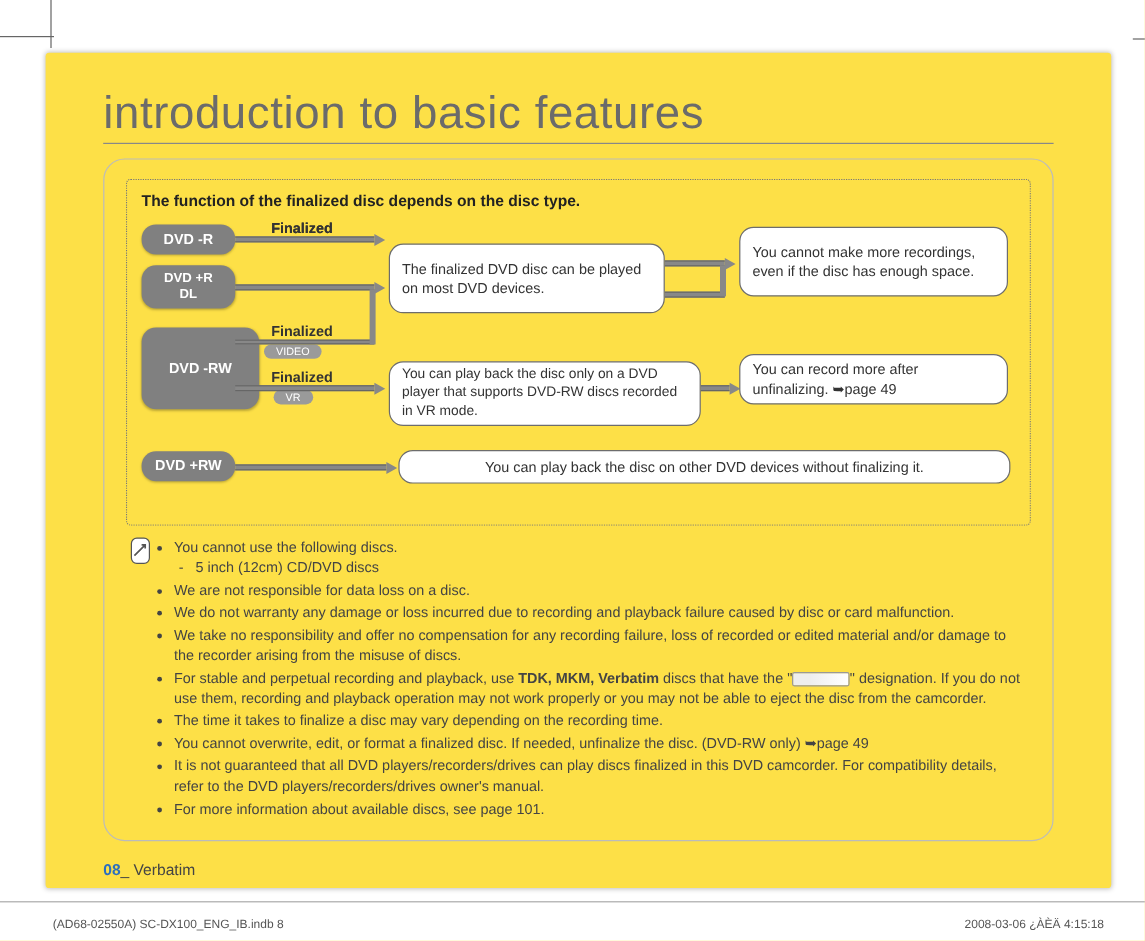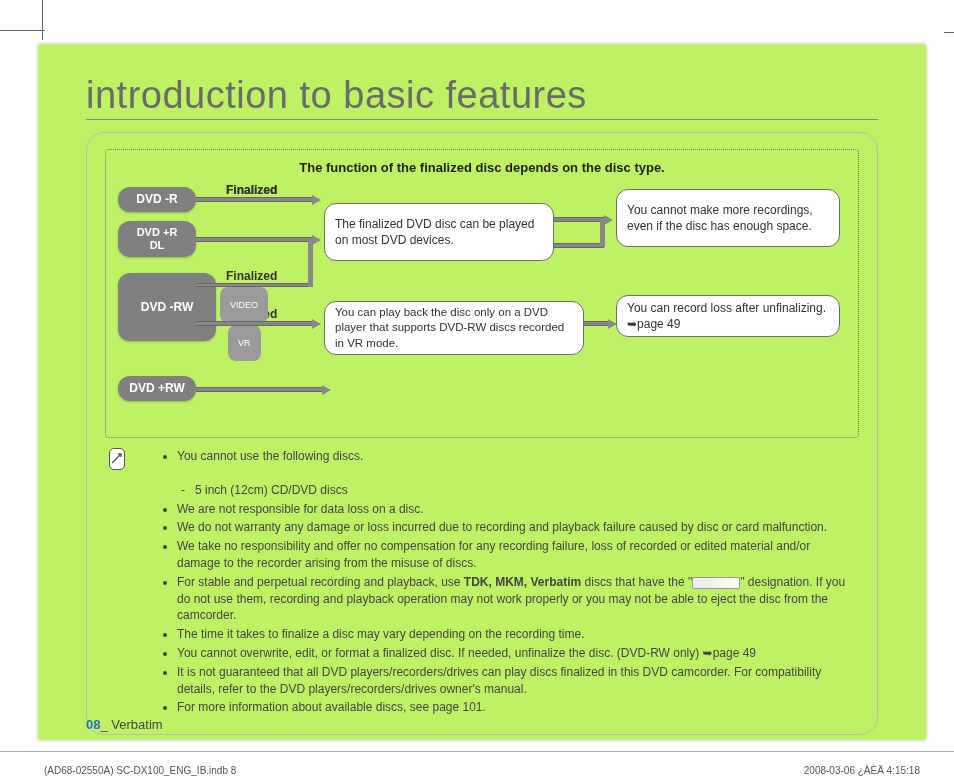--- a/index.html
+++ b/index.html
@@ -35,21 +35,21 @@
   .crop-lines .hb {
     position: absolute;
     bottom: 32px; left: 0; right: 0; height: 1px; background: #aaa;
   }
   .page {
     position: absolute;
     top: 44px; left: 38px; right: 28px; bottom: 44px;
     padding: 30px 48px 8px 48px;
     border-radius: 3px;
     box-shadow: 0 0 4px rgba(0,0,0,0.25);
-    background: #bef264;
+    background: #fde047;
   }
   h1.title {
     font-weight: 300;
     font-size: 38px;
     color: #6b6b6b;
     margin: 0 0 12px 0;
     border-bottom: 1px solid #888;
     padding-bottom: 2px;
     letter-spacing: 0.5px;
   }
@@ -62,21 +62,20 @@
   .dotted-box {
     border: 1px dotted #777;
     border-radius: 4px;
     padding: 10px 12px 14px 12px;
   }
   .panel-heading {
     font-weight: bold;
     font-size: 13px;
     color: #222;
     margin-bottom: 8px;
-    text-align: center;
   }
   .diagram {
     position: relative;
     height: 240px;
   }
   .pill {
     position: absolute;
     background: #808080;
     color: #fff;
     font-weight: bold;
@@ -107,21 +106,21 @@
     font-weight: bold;
     font-size: 12px;
     color: #333;
   }
   .mini-pill {
     position: absolute;
     background: #9a9a9a;
     color: #fff;
     font-size: 9px;
     border-radius: 8px;
-    padding: 13px 10px;
+    padding: 1px 10px;
     text-align: center;
   }
   .arrow-line {
     position: absolute;
     height: 5px;
     background: #888;
     border-top: 1px solid #666;
     border-bottom: 1px solid #666;
   }
   .arrow-head {
@@ -137,38 +136,37 @@
     border-radius: 5px;
     display: flex;
     align-items: center;
     justify-content: center;
     font-size: 13px;
     color: #555;
     background: #fff;
   }
   .notes {
     display: flex;
-    gap: 34px;
+    gap: 2px;
     margin-top: 10px;
     padding: 0 4px;
   }
   .notes ul {
     margin: 0;
     padding-left: 18px;
     list-style: disc;
     font-size: 12px;
     color: #444;
     line-height: 1.4;
   }
   .notes ul li { margin-bottom: 2px; }
   .subdash {
     padding-left: 16px;
     text-indent: -12px;
     display: block;
-    margin-top: 17px;
   }
   .footer-pg {
     position: absolute;
     bottom: 8px;
     left: 48px;
     font-size: 13px;
     color: #444;
   }
   .footer-pg b { color: #2c6fbf; margin-top: 48px; }
   .doc-footer {
@@ -231,31 +229,32 @@
         <div class="arrow-line" style="left:78px;top:100px;width:116px;height:4px"></div>
         <div class="arrow-line" style="left:78px;top:138px;width:116px"></div>
           <div class="arrow-head" style="left:194px;top:136px"></div>
         <div class="arrow-line" style="left:78px;top:204px;width:126px"></div>
           <div class="arrow-head" style="left:204px;top:202px"></div>
 
         <div style="position:absolute;left:190px;top:58px;width:5px;height:46px;background:#888"></div>
 
         <div class="box" style="left:206px;top:118px;width:260px;height:54px;font-size:11.5px">You can play back the disc only on a DVD player that supports DVD-RW discs recorded in VR mode.</div>
         <div class="box" style="left:206px;top:20px;width:230px;height:58px">The finalized DVD disc can be played on most DVD devices.</div>
+        <div class="box" style="left:214px;top:192px;width:510px;height:28px;justify-content:center">You can play back the disc on other DVD devices without finalizing it.</div>
 
         <div class="arrow-line" style="left:436px;top:34px;width:50px"></div>
           <div class="arrow-head" style="left:486px;top:32px"></div>
         <div class="arrow-line" style="left:436px;top:60px;width:50px"></div>
         <div style="position:absolute;left:482px;top:38px;width:5px;height:26px;background:#888"></div>
         <div class="arrow-line" style="left:466px;top:138px;width:24px"></div>
           <div class="arrow-head" style="left:490px;top:136px"></div>
 
         <div class="box" style="left:498px;top:6px;width:224px;height:58px">You cannot make more recordings, even if the disc has enough space.</div>
         <div class="box" style="left:498px;top:112px;width:224px;height:42px">
-          <span><span>You can record loss after unfinalizing. </span><span class="page-ref">➥page 49</span></span>
+          <span><span>You can record more after unfinalizing. </span><span class="page-ref">➥page 49</span></span>
         </div>
 
       </div>
     </div>
 
     <div class="notes">
       <div class="note-icon">
         <svg width="14" height="14" viewBox="0 0 14 14">
             <path d="M2 11 L11 2 M8 2 L11 2 L11 5" stroke="#555" stroke-width="1.4" fill="none"></path>
           </svg>

